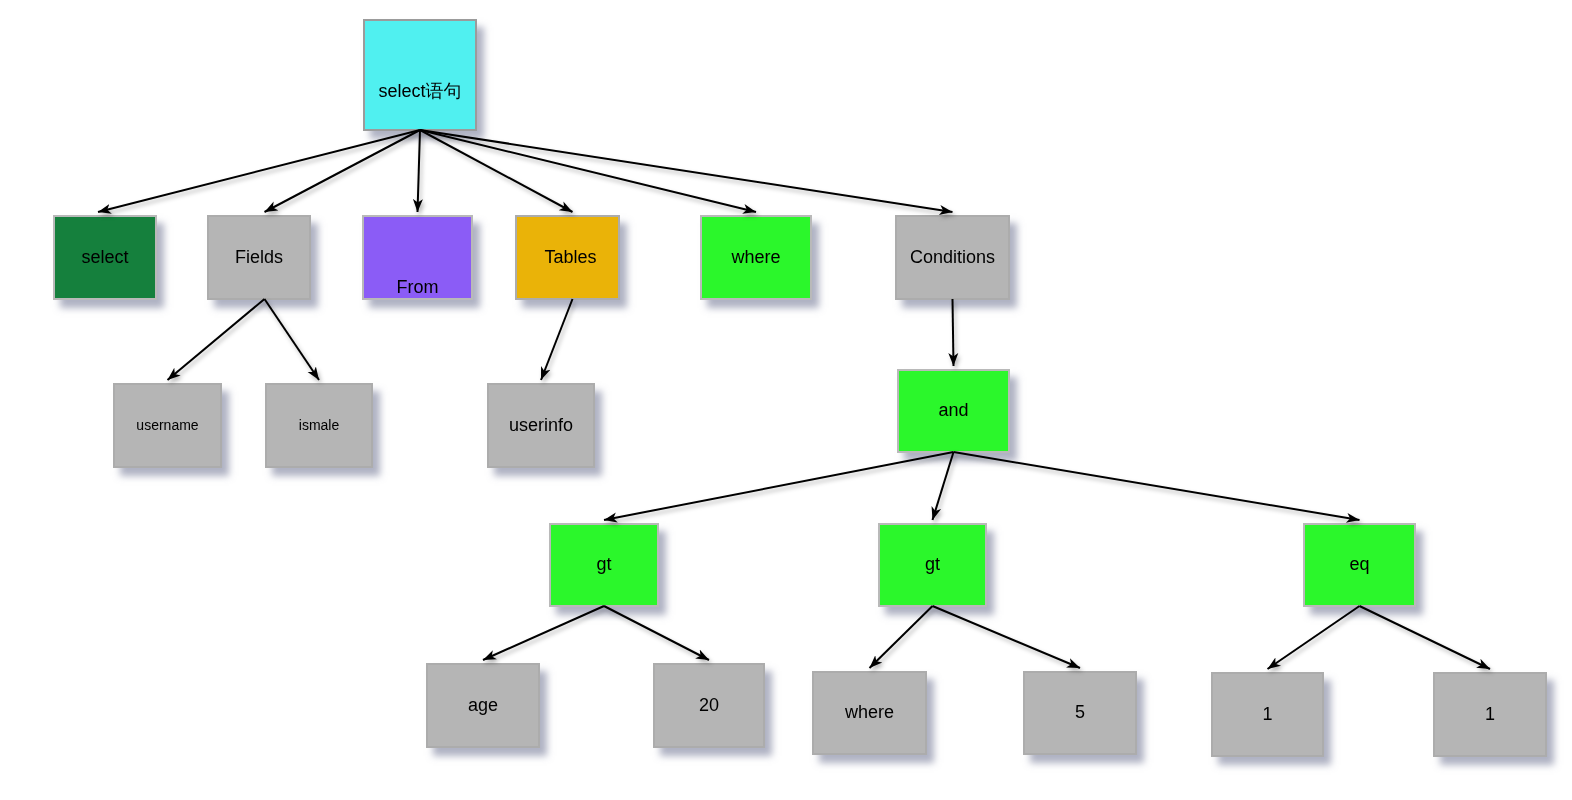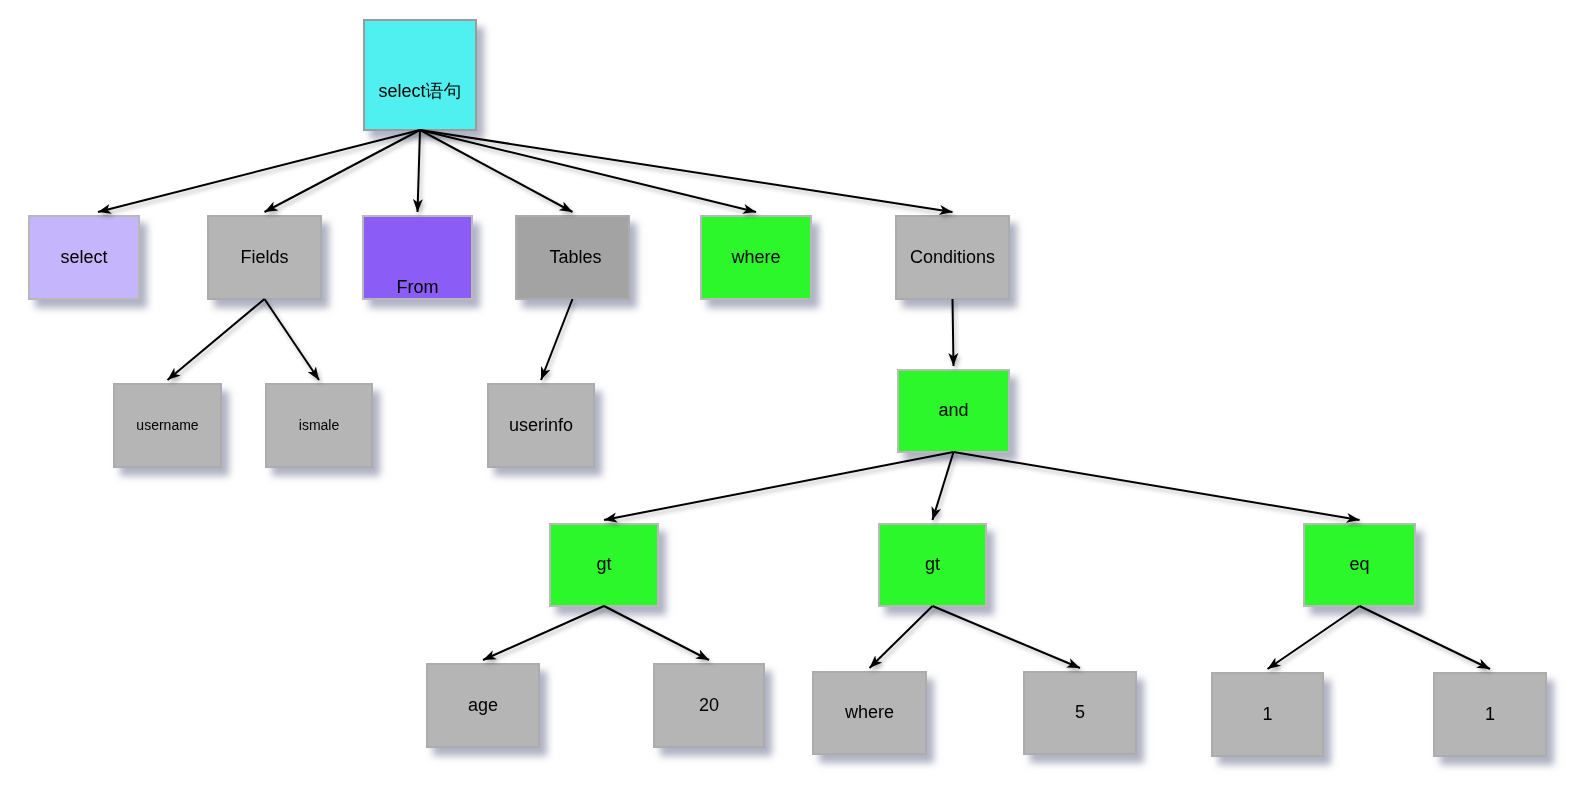--- a/index.html
+++ b/index.html
@@ -37,30 +37,30 @@
   .edge { stroke-width: 2; }
 </style>
 </head>
 <body>
 
 <div class="canvas">
   <div id="nodes">
       <div class="node" style="left: 363px; top: 19px; width: 114px; height: 112px; background: rgb(80, 240, 240); border-color: rgb(155, 155, 155);">
         <span style="font-size: 18px; margin-top: 34px;">select语句</span>
       </div>
-      <div class="node" style="left: 28px; top: 215px; width: 112px; height: 85px; background: #c4b5fd; border-color: rgb(185, 185, 185);">
+      <div class="node" style="left: 53px; top: 215px; width: 104px; height: 85px; background: #15803d; border-color: rgb(185, 185, 185);">
         <span style="font-size: 18px;">select</span>
       </div>
-      <div class="node" style="left: 207px; top: 215px; width: 115px; height: 85px; background: rgb(181, 181, 181); border-color: rgb(172, 172, 172);">
+      <div class="node" style="left: 207px; top: 215px; width: 104px; height: 85px; background: rgb(181, 181, 181); border-color: rgb(172, 172, 172);">
         <span style="font-size: 18px;">Fields</span>
       </div>
       <div class="node" style="left: 362px; top: 215px; width: 111px; height: 85px; background: #8b5cf6; border-color: rgb(185, 185, 185); align-items: flex-end;">
         <span style="font-size: 18px;">From</span>
       </div>
-      <div class="node" style="left: 515px; top: 215px; width: 115px; height: 85px; background: #a3a3a3; border-color: rgb(172, 172, 172); padding-left: 6px;">
+      <div class="node" style="left: 515px; top: 215px; width: 105px; height: 85px; background: #eab308; border-color: rgb(172, 172, 172); padding-left: 6px;">
         <span style="font-size: 18px;">Tables</span>
       </div>
       <div class="node" style="left: 700px; top: 215px; width: 112px; height: 85px; background: rgb(43, 247, 43); border-color: rgb(185, 185, 185);">
         <span style="font-size: 18px;">where</span>
       </div>
       <div class="node" style="left: 895px; top: 215px; width: 115px; height: 85px; background: rgb(181, 181, 181); border-color: rgb(172, 172, 172);">
         <span style="font-size: 18px;">Conditions</span>
       </div>
       <div class="node" style="left: 113px; top: 383px; width: 109px; height: 85px; background: rgb(181, 181, 181); border-color: rgb(172, 172, 172);">
         <span style="font-size: 14px;">username</span>

